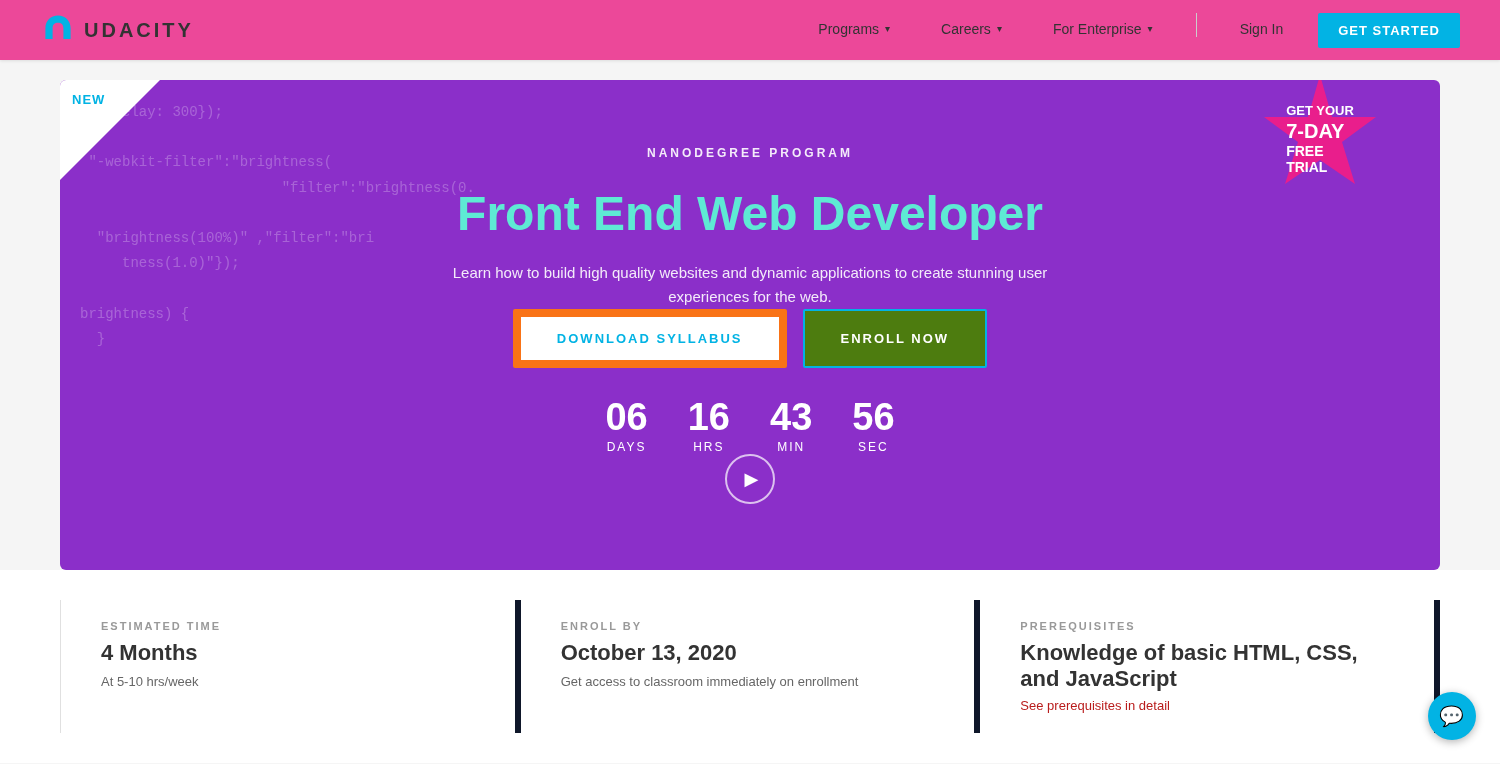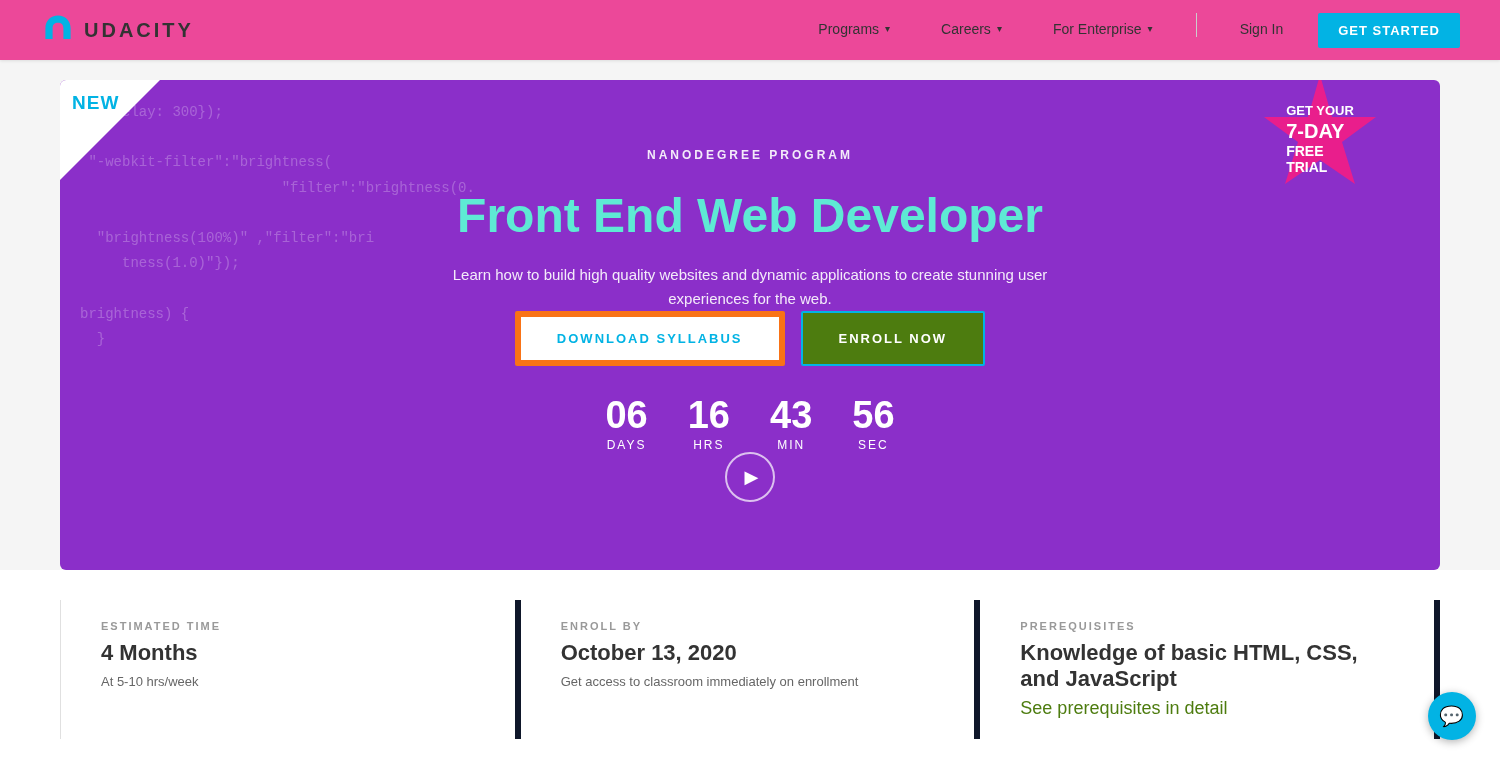--- a/index.html
+++ b/index.html
@@ -109,21 +109,21 @@
       background: #fff;
       clip-path: polygon(0 0, 100% 0, 0 100%);
       width: 100px;
       height: 100px;
       display: flex;
       align-items: flex-start;
       justify-content: flex-start;
       padding: 12px 0 0 12px;
     }
     .new-badge-text {
-      font-size: 19px;
+      font-size: 13px;
       font-weight: 700;
       color: #02b3e4;
       letter-spacing: 1px;
     }
     .trial-badge {
       position: absolute;
       top: -10px;
       right: 50px;
       width: 140px;
       height: 140px;
@@ -173,21 +173,21 @@
     }
     .hero-buttons {
       display: flex;
       gap: 16px;
       justify-content: center;
       margin-bottom: 30px;
     }
     .btn-syllabus {
       background: #fff;
       color: #02b3e4;
-      border: 6px solid #f97316;
+      border: 8px solid #f97316;
       padding: 14px 36px;
       font-size: 13px;
       font-weight: 700;
       letter-spacing: 2px;
       cursor: pointer;
       border-radius: 2px;
     }
     .btn-enroll {
       background: #4d7c0f;
       color: #fff;
@@ -261,22 +261,22 @@
       font-weight: 700;
       color: #333;
       margin-bottom: 6px;
     }
     .info-sub {
       font-size: 13px;
       color: #666;
       line-height: 1.5;
     }
     .info-link {
-      font-size: 18px;
-      color: #4d7c0f;
+      font-size: 13px;
+      color: #b91c1c;
       cursor: pointer;
       display: block;
     }
 
     
     .chat-btn {
       position: fixed;
       bottom: 24px;
       right: 24px;
       width: 48px;

